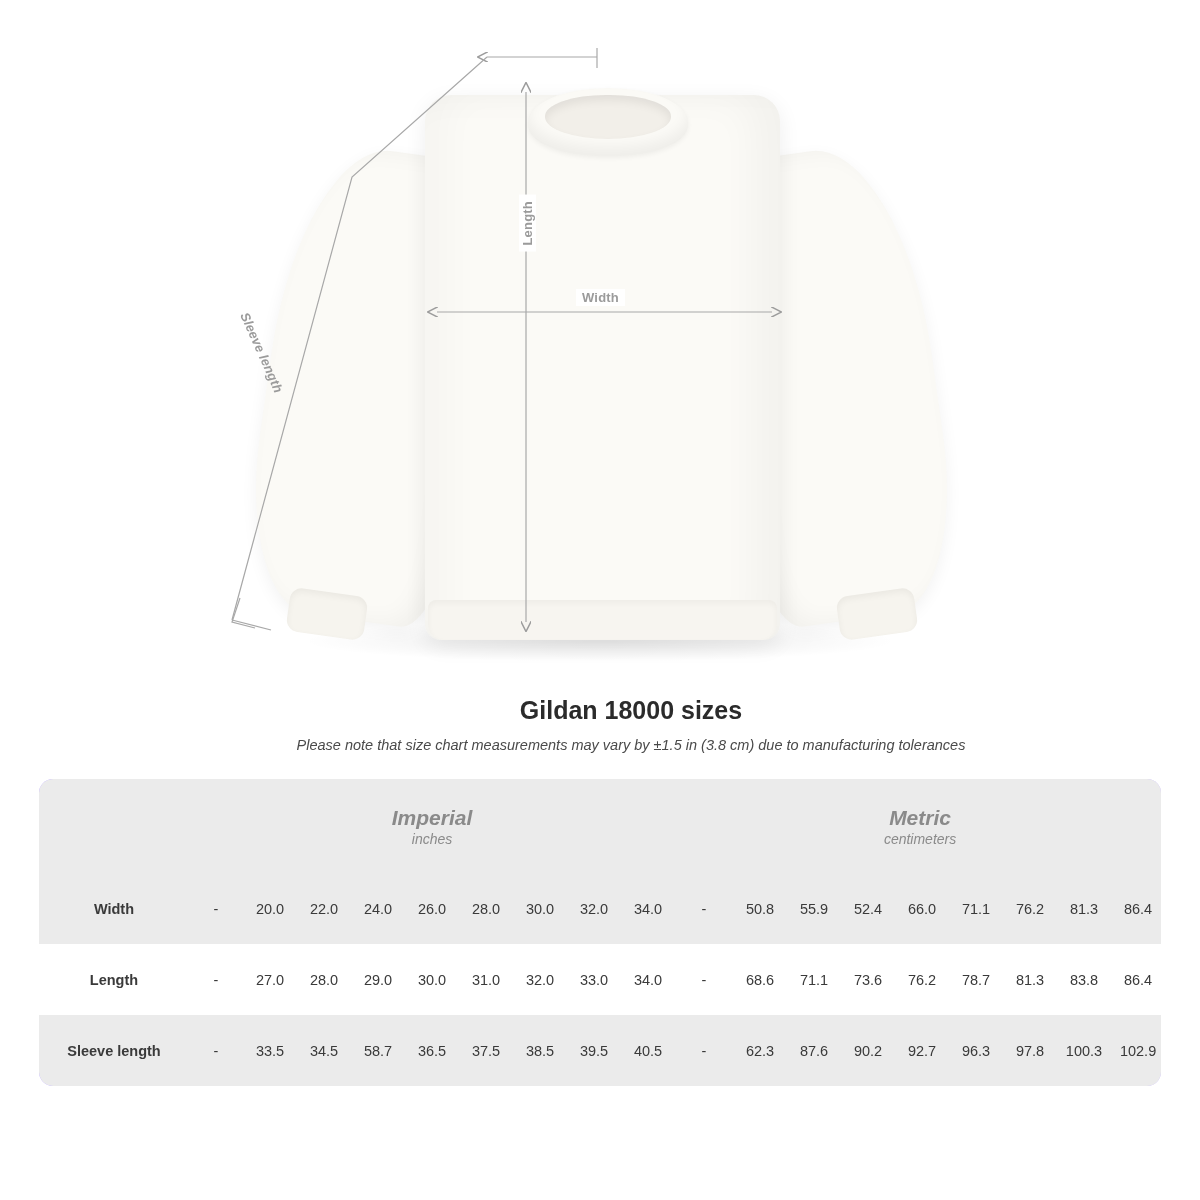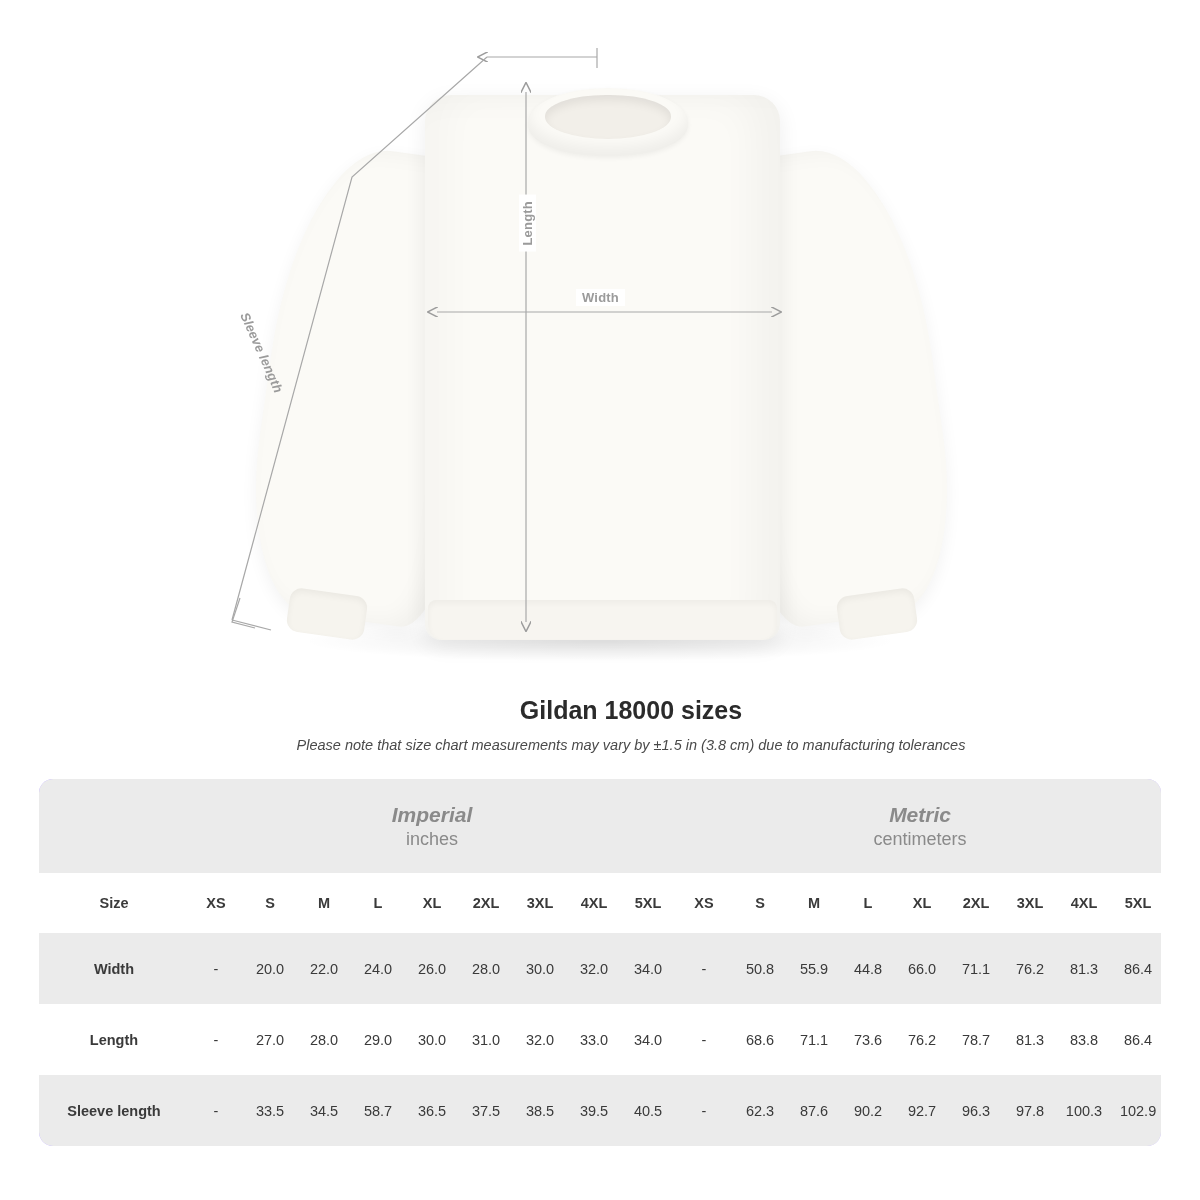--- a/index.html
+++ b/index.html
@@ -212,21 +212,22 @@
     vertical-align: middle;
   }
   .unit-name {
     font-size: 21px;
     font-weight: bold;
     font-style: italic;
     color: #8a8a8a;
     line-height: 1.25;
   }
   .unit-sub {
-    font-size: 18px;
+    font-size: 14px;
+    font-style: italic;
     color: #8a8a8a;
   }
   .unit-row td.corner-cell {
     background: #ebebeb;
   }
   .head-row td {
     background: #ffffff;
     height: 58px;
     font-weight: bold;
     font-size: 15px;
@@ -337,56 +338,35 @@
           <td class="corner-cell"></td>
           <td colspan="9">
             <div class="unit-name">Imperial</div>
             <div class="unit-sub">inches</div>
           </td>
           <td colspan="9">
             <div class="unit-name">Metric</div>
             <div class="unit-sub">centimeters</div>
           </td>
         </tr>
-        <tr class="head-row">
-          <td class="rowhead">Size</td>
-          <td>XS</td>
-          <td>S</td>
-          <td>M</td>
-          <td>L</td>
-          <td>XL</td>
-          <td>2XL</td>
-          <td>3XL</td>
-          <td>4XL</td>
-          <td>5XL</td>
-          <td>XS</td>
-          <td>S</td>
-          <td>M</td>
-          <td>L</td>
-          <td>XL</td>
-          <td>2XL</td>
-          <td>3XL</td>
-          <td>4XL</td>
-          <td>5XL</td>
-        </tr>
         <tr class="data-row row-alt">
           <td class="rowhead">Width</td>
           <td>-</td>
           <td>20.0</td>
           <td>22.0</td>
           <td>24.0</td>
           <td>26.0</td>
           <td>28.0</td>
           <td>30.0</td>
           <td>32.0</td>
           <td>34.0</td>
           <td>-</td>
           <td>50.8</td>
           <td>55.9</td>
-          <td>44.8</td>
+          <td>52.4</td>
           <td>66.0</td>
           <td>71.1</td>
           <td>76.2</td>
           <td>81.3</td>
           <td>86.4</td>
         </tr>
         <tr class="data-row row-plain">
           <td class="rowhead">Length</td>
           <td>-</td>
           <td>27.0</td>

